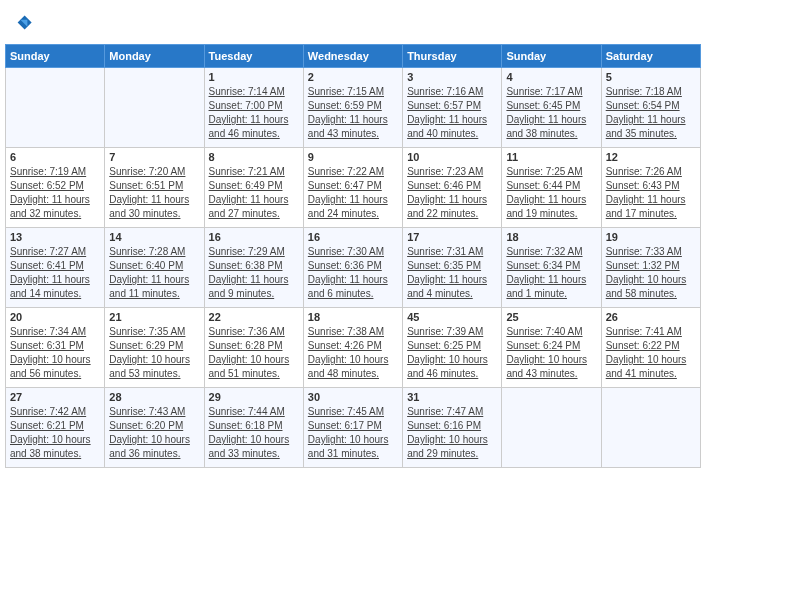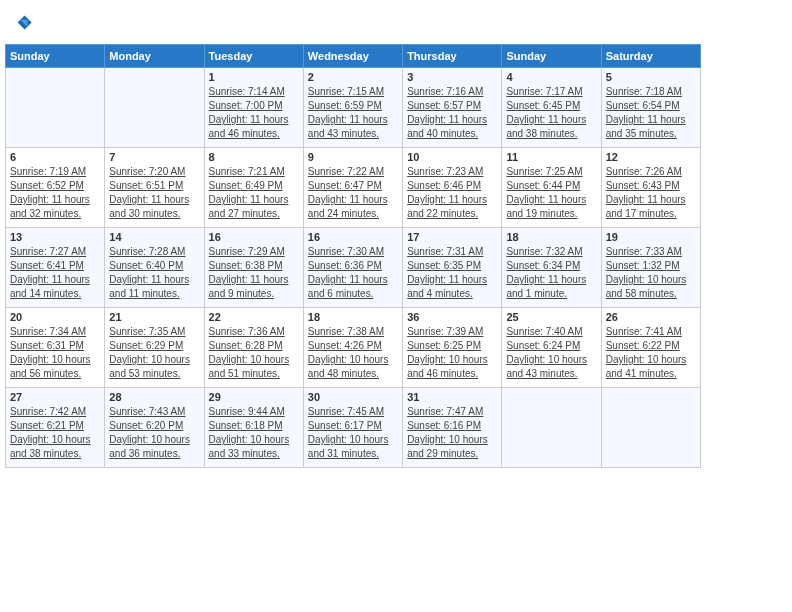--- a/index.html
+++ b/index.html
@@ -291,21 +291,21 @@
 and 51 minutes.</div>
           </td>
           <td>
             <span class="day-number">18</span>
             <div class="day-info">Sunrise: 7:38 AM
 Sunset: 4:26 PM
 Daylight: 10 hours
 and 48 minutes.</div>
           </td>
           <td>
-            <span class="day-number">36</span>
+            <span class="day-number">45</span>
             <div class="day-info">Sunrise: 7:39 AM
 Sunset: 6:25 PM
 Daylight: 10 hours
 and 46 minutes.</div>
           </td>
           <td>
             <span class="day-number">25</span>
             <div class="day-info">Sunrise: 7:40 AM
 Sunset: 6:24 PM
 Daylight: 10 hours
@@ -329,21 +329,21 @@
           </td>
           <td>
             <span class="day-number">28</span>
             <div class="day-info">Sunrise: 7:43 AM
 Sunset: 6:20 PM
 Daylight: 10 hours
 and 36 minutes.</div>
           </td>
           <td>
             <span class="day-number">29</span>
-            <div class="day-info">Sunrise: 9:44 AM
+            <div class="day-info">Sunrise: 7:44 AM
 Sunset: 6:18 PM
 Daylight: 10 hours
 and 33 minutes.</div>
           </td>
           <td>
             <span class="day-number">30</span>
             <div class="day-info">Sunrise: 7:45 AM
 Sunset: 6:17 PM
 Daylight: 10 hours
 and 31 minutes.</div>

